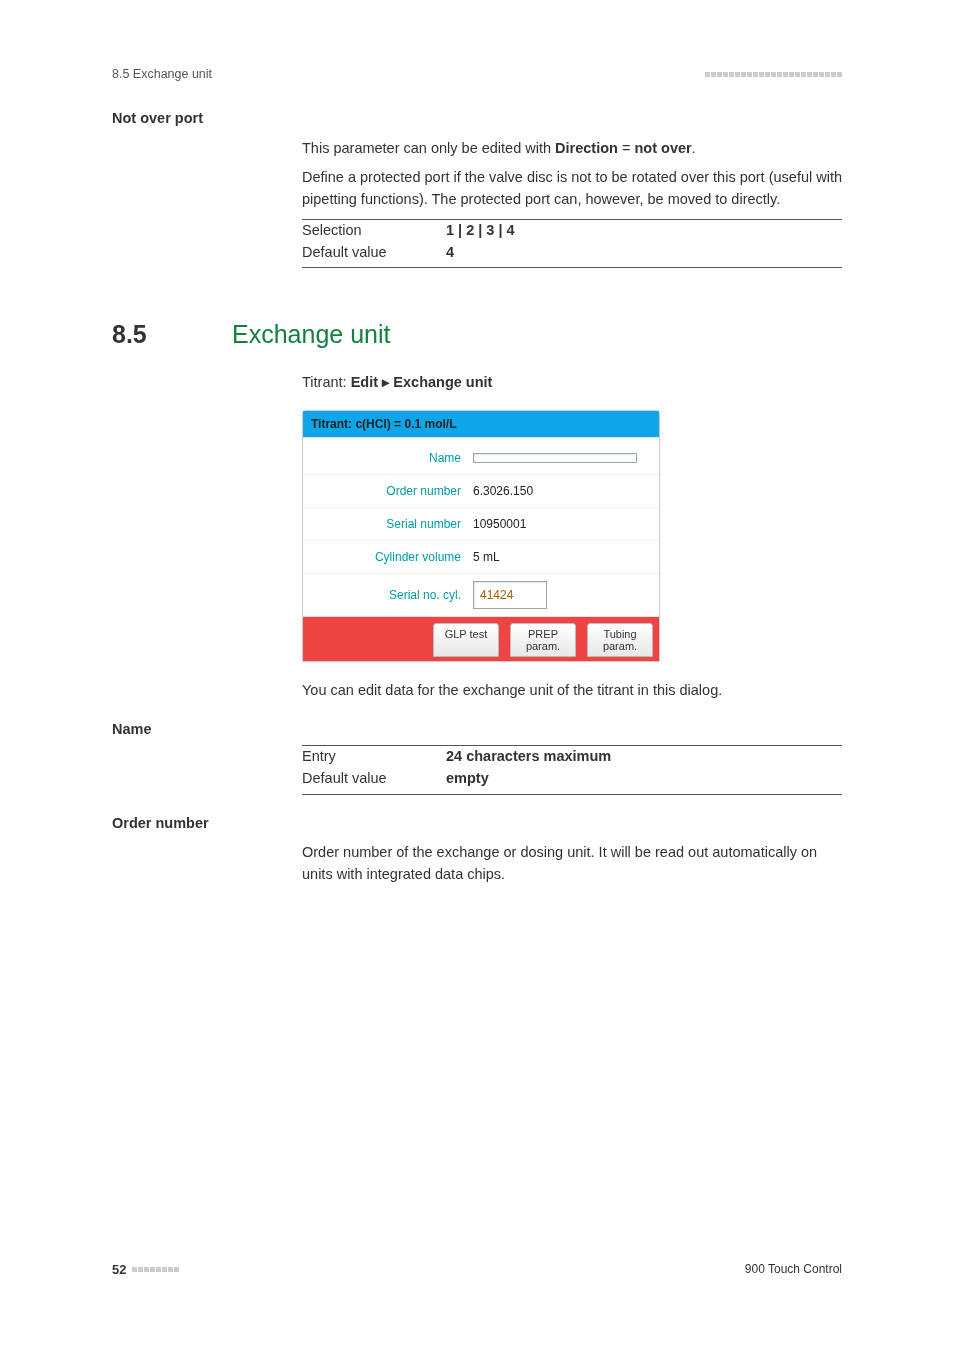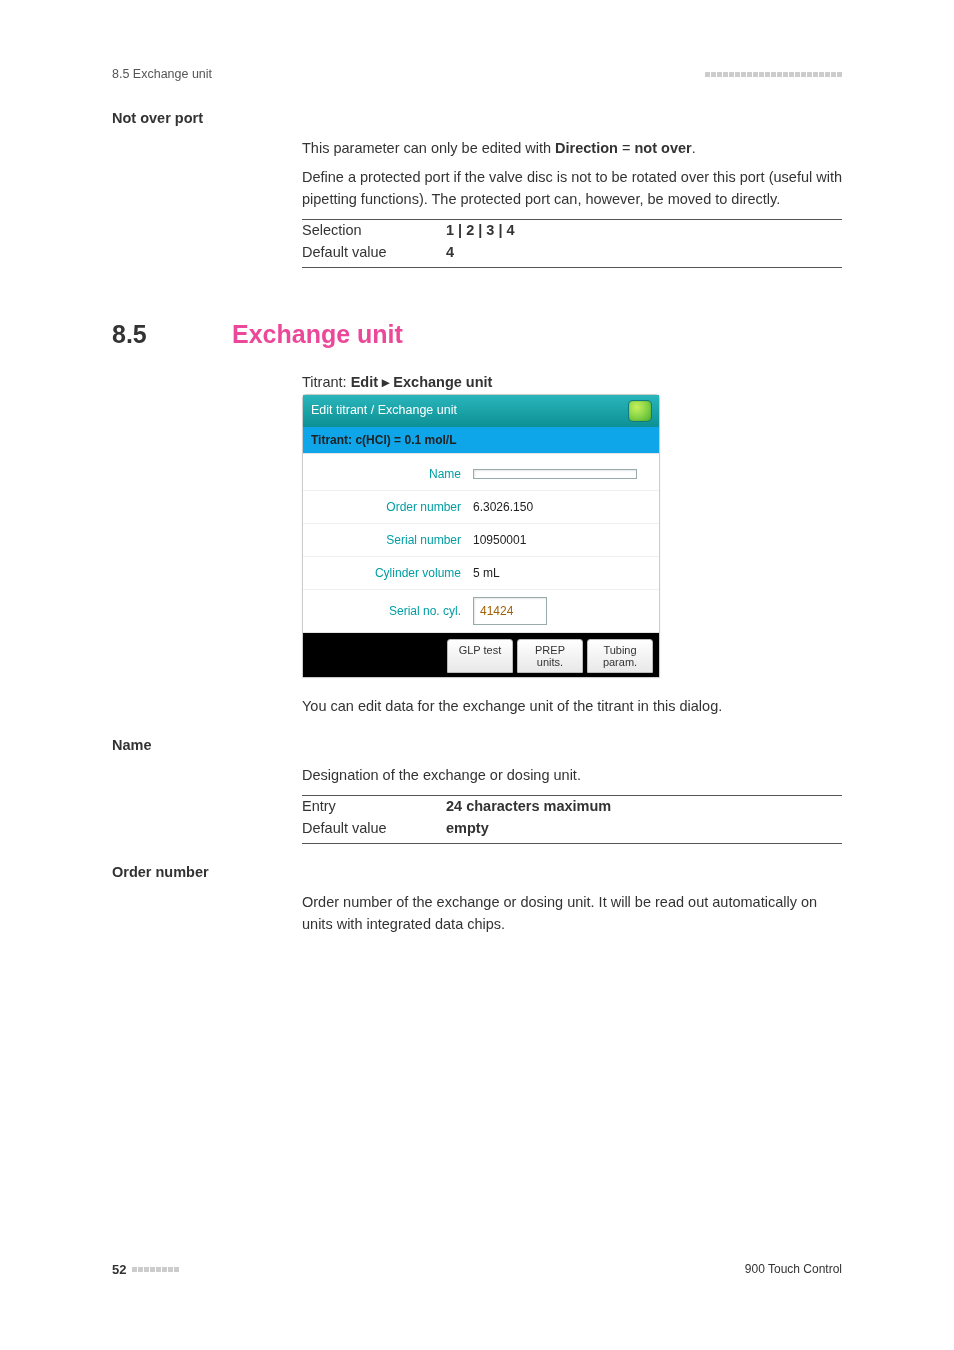--- a/index.html
+++ b/index.html
@@ -75,26 +75,27 @@
     margin-bottom: 18px;
   }
   .section-num {
     font-size: 25px;
     font-weight: 700;
     color: #333;
     width: 0;
   }
   .section-name {
     font-size: 25px;
-    font-weight: 700;
-    color: #ec4899;
+    font-weight: 400;
+    color: #15803d;
     margin-left: 80px;
   }
   .breadcrumb {
     margin-left: 190px;
+    margin-bottom: 16px;
   }
   .screenshot {
     width: 356px;
     margin-left: 190px;
     border: 1px solid #ccc;
     border-radius: 4px 4px 0 0;
     box-shadow: 0 0 0 1px rgba(0,0,0,0.02);
     font-family: Arial, sans-serif;
     margin-bottom: 18px;
   }
@@ -154,23 +155,23 @@
     font-size: 12px;
     color: #a16207;
     box-shadow: inset 1px 1px 2px rgba(0,0,0,0.1);
   }
   .ss-input-short {
     width: 60px;
   }
   .ss-tabs {
     display: flex;
     justify-content: flex-end;
-    gap: 4px;
+    gap: 11px;
     padding: 6px 6px 4px 6px;
-    background: #000000;
+    background: #ef4444;
     border-top: 1px solid #e3e3e3;
   }
   .ss-tab {
     font-size: 11px;
     background: linear-gradient(#ffffff, #e8e8e8);
     border: 1px solid #bbb;
     border-radius: 3px 3px 0 0;
     padding: 4px 8px;
     text-align: center;
     color: #333;
@@ -262,24 +263,20 @@
   <div class="section-title">
     <div class="section-num">8.5</div>
     <div class="section-name">Exchange unit</div>
   </div>
 
   <div class="breadcrumb">
     <span>Titrant: </span><span class="bold">Edit ▸ Exchange unit</span>
   </div>
 
   <div class="screenshot">
-    <div class="ss-titlebar">
-      <span>Edit titrant / Exchange unit</span>
-      <span class="ss-home"></span>
-    </div>
     <div class="ss-sub">Titrant: c(HCl) = 0.1 mol/L</div>
     <div class="ss-body">
       <div class="ss-row">
         <div class="ss-label">Name</div>
         <div class="ss-input"></div>
       </div>
       <div class="ss-row">
         <div class="ss-label">Order number</div>
         <div class="ss-value">6.3026.150</div>
       </div>
@@ -292,33 +289,32 @@
         <div class="ss-value">5 mL</div>
       </div>
       <div class="ss-row">
         <div class="ss-label">Serial no. cyl.</div>
         <div class="ss-input ss-input-short">41424</div>
       </div>
     </div>
     <div class="ss-tabs">
       <div class="ss-tab">GLP test</div>
       <div class="ss-tab" style="white-space:pre-line">PREP
-units.</div>
+param.</div>
       <div class="ss-tab" style="white-space:pre-line">Tubing
 param.</div>
     </div>
   </div>
 
   <div class="content-block">
     <div class="para">You can edit data for the exchange unit of the titrant in this dialog.</div>
   </div>
 
   <div class="side-heading">Name</div>
   <div class="content-block">
-    <div class="para">Designation of the exchange or dosing unit.</div>
     <hr class="thin">
     <div class="kv-row">
       <div class="kv-label">Entry</div>
       <div class="kv-value bold">24 characters maximum</div>
     </div>
     <div class="kv-row">
       <div class="kv-label">Default value</div>
       <div class="kv-value bold">empty</div>
     </div>
     <hr class="thin">

